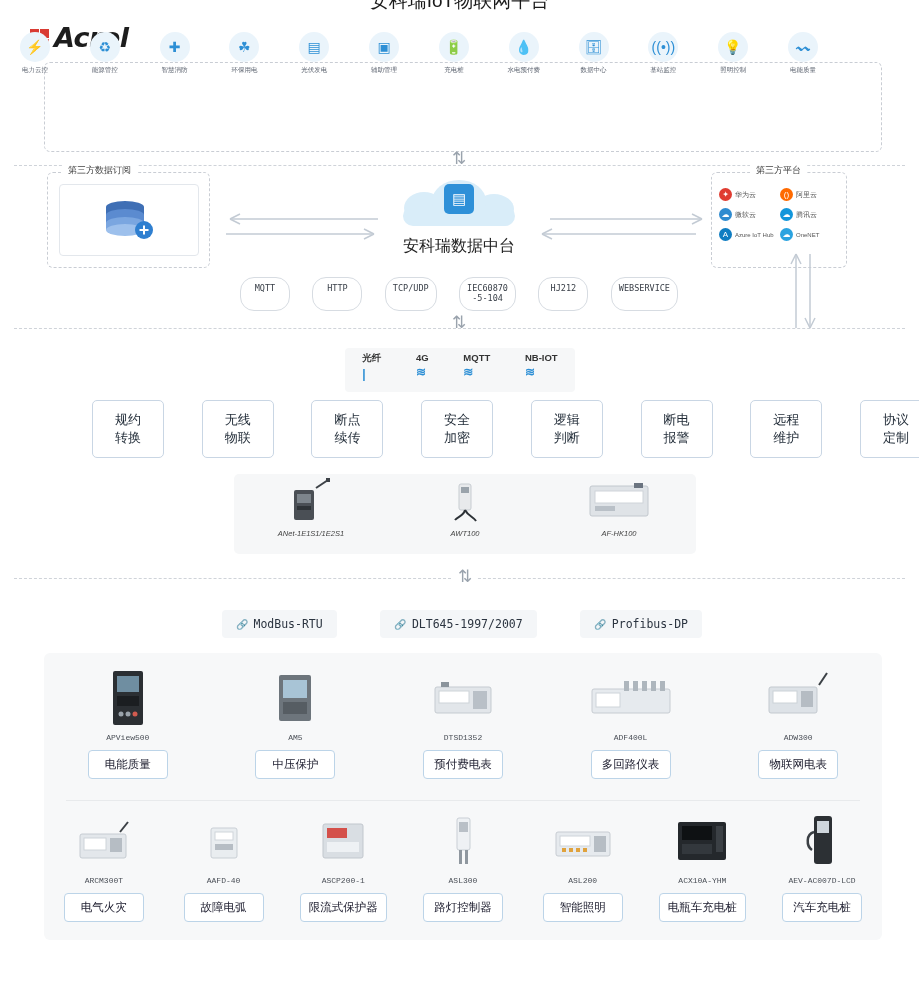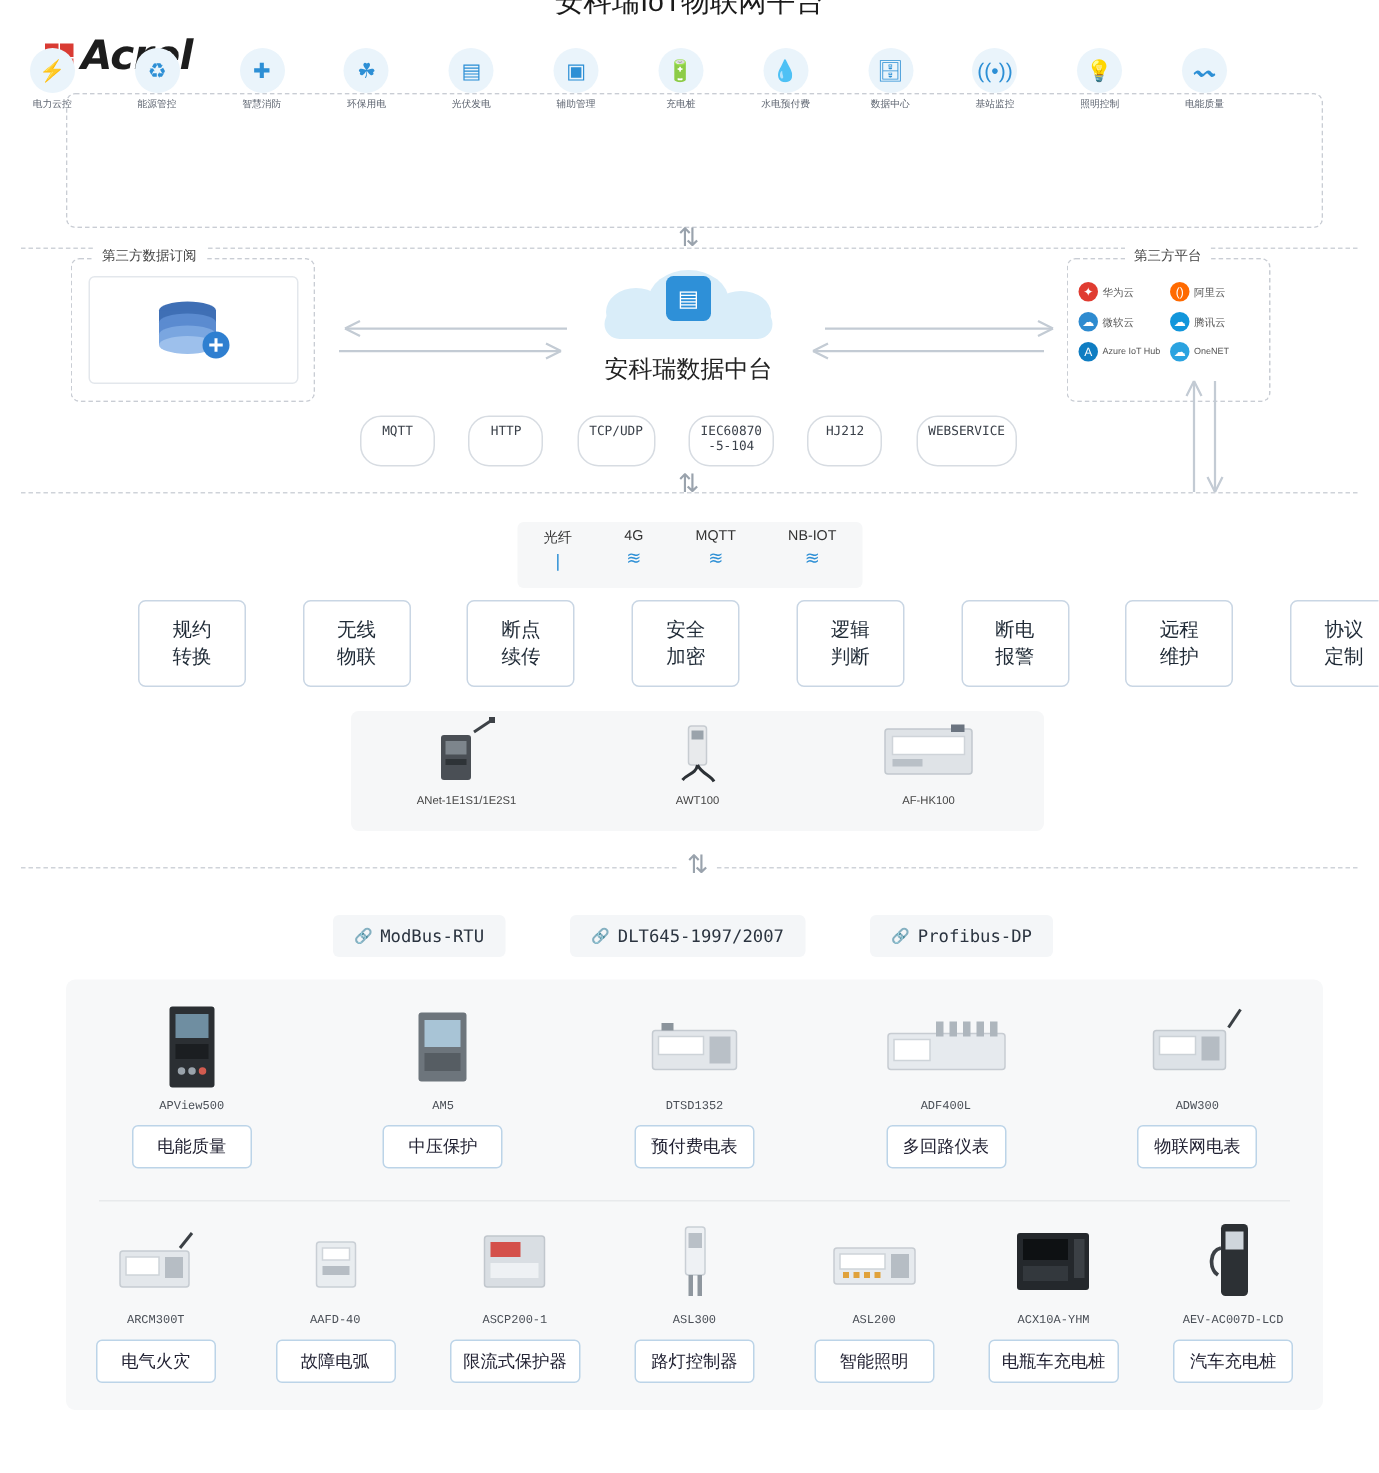--- a/index.html
+++ b/index.html
@@ -135,21 +135,21 @@
     padding: 6px 7px; line-height: 1.15; min-width: 50px;
   }
 
   
   #net-panel { left: 345px; top: 348px; width: 230px; height: 44px;
     background: #f6f7f8; border: none; border-radius: 4px; }
   .net-row {
     position: absolute; left: 345px; top: 352px; width: 230px;
     display: flex; justify-content: space-around;
   }
-  .net-item { text-align: center; font-size: 9.5px; color: #333; }
+  .net-item { font-size: 9.5px; color: #333; font-weight: bold; }
   .net-item .sig { display: block; margin-top: 2px; font-size: 12px; color: #2d8fd5; }
 
   
   .feat-row {
     position: absolute; left: 44px; top: 400px; width: 888px;
     display: flex; justify-content: space-between; padding-left: 48px;
   }
   .feat {
     width: 72px; height: 58px; border: 1px solid #c9d6e4; border-radius: 5px;
     background: #fff; display: flex; flex-direction: column;
@@ -157,21 +157,21 @@
     font-size: 13px; color: #1f2a36; line-height: 1.35;
   }
 
   
   #gw-panel {
     position: absolute; left: 234px; top: 474px; width: 462px; height: 80px;
     background: #f6f7f8; border-radius: 5px;
   }
   .gw-row {
     position: absolute; left: 234px; top: 478px; width: 462px;
-    display: flex; justify-content: space-around; align-items: flex-end;
+    display: flex; justify-content: space-around; align-items: flex-end; font-style: italic;
   }
   .gw-item { text-align: center; width: 130px; }
   .gw-pic {
     height: 46px; display: flex; align-items: flex-end; justify-content: center;
   }
   .gw-item .nm { font-size: 7.5px; color: #444; margin-top: 5px; }
 
   
   .bus-row {
     position: absolute; left: 222px; top: 610px; width: 480px;

